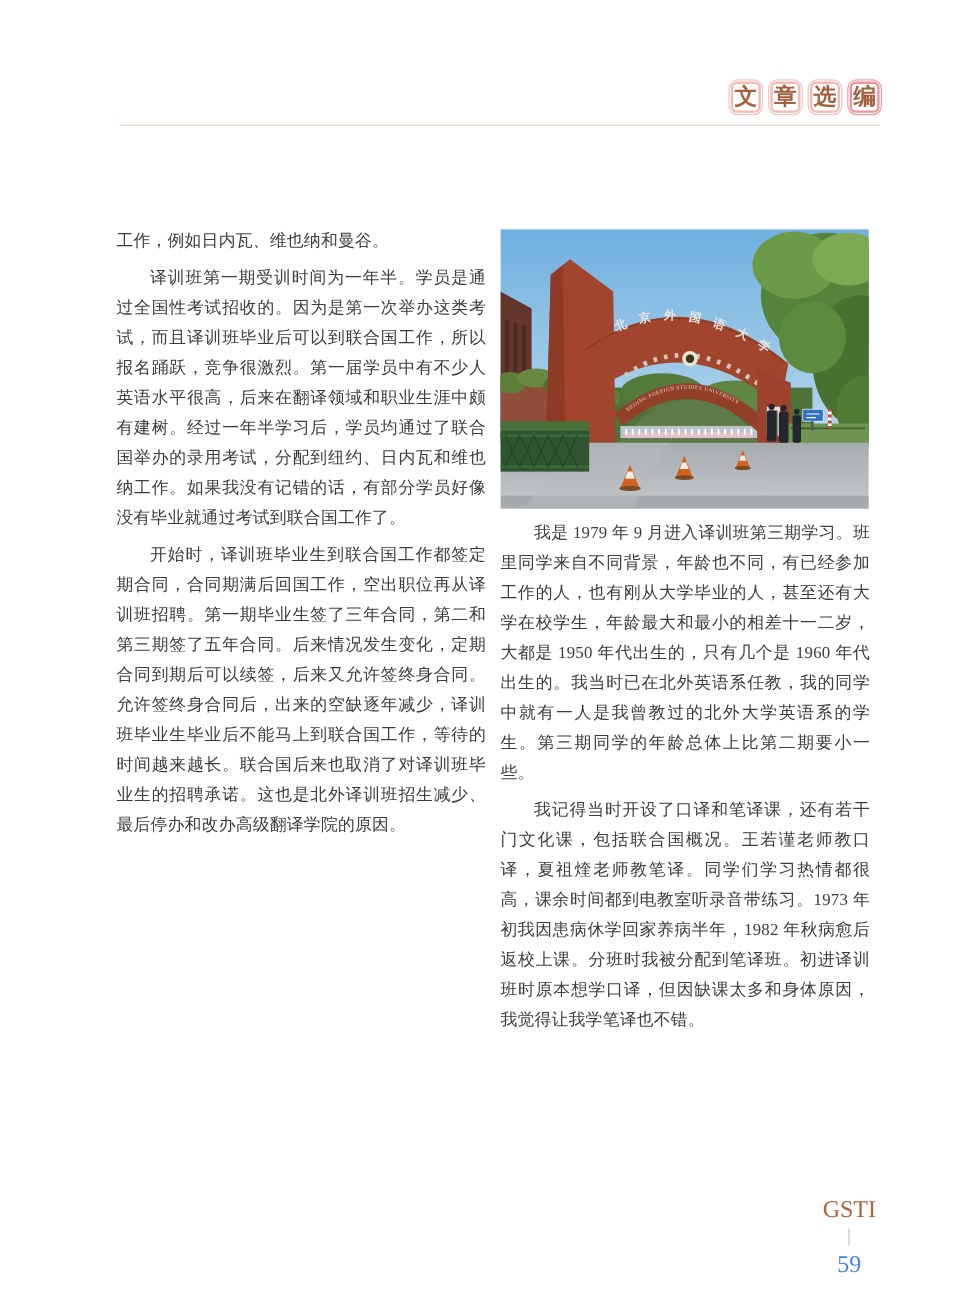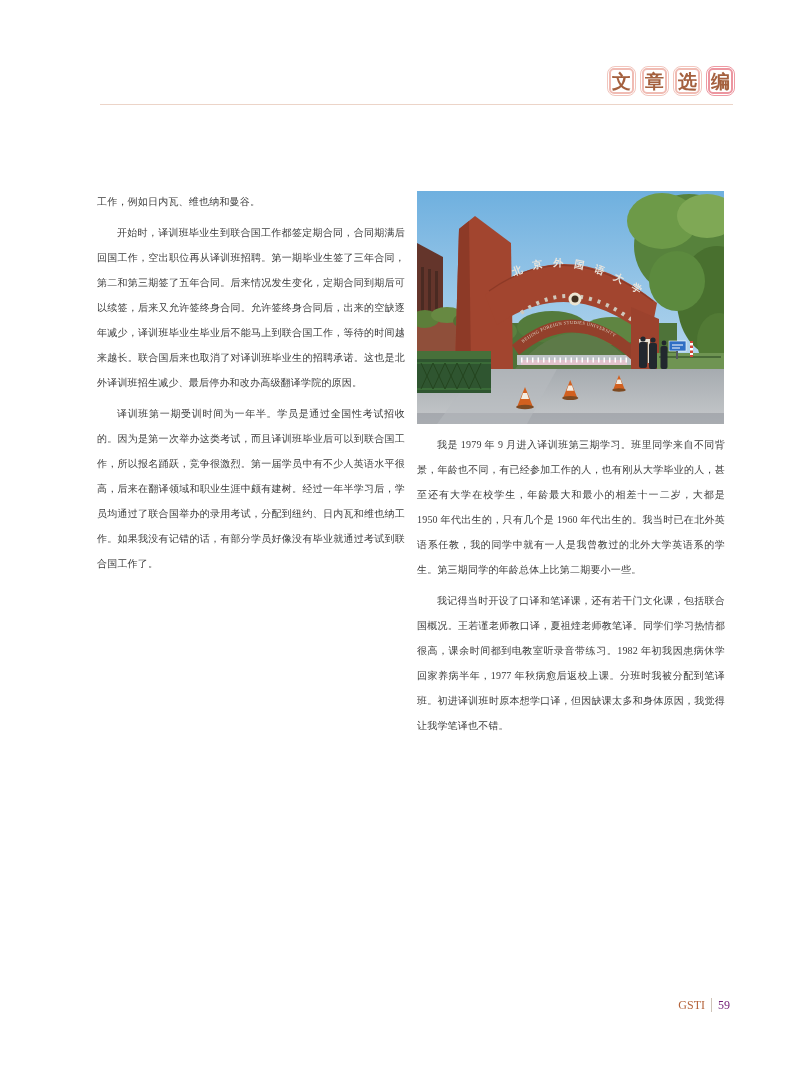--- a/index.html
+++ b/index.html
@@ -28,36 +28,36 @@
   .header-rule{
     position:absolute;top:104px;left:100px;width:633px;height:1px;
     background:#ecd4c8;
   }
   
   .col{position:absolute;width:308px;}
   .col-left{left:97px;top:189px;}
   .col-right{left:417px;top:191px;}
   p.body-text{
     margin:0 0 6px 0;
-    font-size:10px;line-height:25px;
+    font-size:14px;line-height:25px;
     text-align:justify;color:#3c3c3c;
     letter-spacing:0.2px;
   }
   p.body-text.indent{text-indent:2em;}
   
   .photo{display:block;width:307px;height:233px;margin:0 0 8px 0;}
   
   .footer{
     position:absolute;top:998px;right:64px;
     display:flex;align-items:center;gap:6px;
-    font-size:12px;line-height:1;
+    font-size:20px;line-height:1;flex-direction:column;
   }
   .footer .journal{color:#b5643c;}
   .footer .divider{width:1px;height:14px;background:#cfc3b8;}
-  .footer .pagenum{color:#701a75;}
+  .footer .pagenum{color:#3b82f6;}
 </style>
 </head>
 <body>
 
 <div class="header-boxes">
   <span class="hbox">
       <span class="inner">文</span>
     </span>
   <span class="hbox">
       <span class="inner">章</span>
@@ -66,22 +66,22 @@
       <span class="inner">选</span>
     </span>
   <span class="hbox accent">
       <span class="inner">编</span>
     </span>
 </div>
 <div class="header-rule"></div>
 
 <div class="col col-left">
   <p class="body-text">工作，例如日内瓦、维也纳和曼谷。</p>
+  <p class="body-text indent">译训班第一期受训时间为一年半。学员是通过全国性考试招收的。因为是第一次举办这类考试，而且译训班毕业后可以到联合国工作，所以报名踊跃，竞争很激烈。第一届学员中有不少人英语水平很高，后来在翻译领域和职业生涯中颇有建树。经过一年半学习后，学员均通过了联合国举办的录用考试，分配到纽约、日内瓦和维也纳工作。如果我没有记错的话，有部分学员好像没有毕业就通过考试到联合国工作了。</p>
   <p class="body-text indent">开始时，译训班毕业生到联合国工作都签定期合同，合同期满后回国工作，空出职位再从译训班招聘。第一期毕业生签了三年合同，第二和第三期签了五年合同。后来情况发生变化，定期合同到期后可以续签，后来又允许签终身合同。允许签终身合同后，出来的空缺逐年减少，译训班毕业生毕业后不能马上到联合国工作，等待的时间越来越长。联合国后来也取消了对译训班毕业生的招聘承诺。这也是北外译训班招生减少、最后停办和改办高级翻译学院的原因。</p>
-  <p class="body-text indent">译训班第一期受训时间为一年半。学员是通过全国性考试招收的。因为是第一次举办这类考试，而且译训班毕业后可以到联合国工作，所以报名踊跃，竞争很激烈。第一届学员中有不少人英语水平很高，后来在翻译领域和职业生涯中颇有建树。经过一年半学习后，学员均通过了联合国举办的录用考试，分配到纽约、日内瓦和维也纳工作。如果我没有记错的话，有部分学员好像没有毕业就通过考试到联合国工作了。</p>
 </div>
 
 <div class="col col-right">
 
   <svg class="photo" viewBox="0 0 307 233" xmlns="http://www.w3.org/2000/svg">
     <defs>
       <linearGradient id="sky" x1="0" y1="0" x2="0" y2="1">
         <stop offset="0" stop-color="#6fb0df"></stop>
         <stop offset="1" stop-color="#bcdaef"></stop>
       </linearGradient>
@@ -203,20 +203,20 @@
         </g>
       <g transform="translate(196,184) scale(0.75)">
           <polygon points="8,0 16,20 0,20" fill="#d2601f"></polygon>
           <polygon points="6,6 10,6 12,12 4,12" fill="#f3ece2"></polygon>
           <ellipse cx="8" cy="20" rx="9" ry="2.2" fill="#7d4a22"></ellipse>
         </g>
     </g>
   </svg>
 
   <p class="body-text indent">我是 1979 年 9 月进入译训班第三期学习。班里同学来自不同背景，年龄也不同，有已经参加工作的人，也有刚从大学毕业的人，甚至还有大学在校学生，年龄最大和最小的相差十一二岁，大都是 1950 年代出生的，只有几个是 1960 年代出生的。我当时已在北外英语系任教，我的同学中就有一人是我曾教过的北外大学英语系的学生。第三期同学的年龄总体上比第二期要小一些。</p>
-  <p class="body-text indent">我记得当时开设了口译和笔译课，还有若干门文化课，包括联合国概况。王若谨老师教口译，夏祖煃老师教笔译。同学们学习热情都很高，课余时间都到电教室听录音带练习。1982 年初我因患病休学回家养病半年，1977 年秋病愈后返校上课。分班时我被分配到笔译班。初进译训班时原本想学口译，但因缺课太多和身体原因，我觉得让我学笔译也不错。</p>
+  <p class="body-text indent">我记得当时开设了口译和笔译课，还有若干门文化课，包括联合国概况。王若谨老师教口译，夏祖煃老师教笔译。同学们学习热情都很高，课余时间都到电教室听录音带练习。1973 年初我因患病休学回家养病半年，1982 年秋病愈后返校上课。分班时我被分配到笔译班。初进译训班时原本想学口译，但因缺课太多和身体原因，我觉得让我学笔译也不错。</p>
 </div>
 
 <div class="footer">
   <span class="journal">GSTI</span>
   <span class="divider"></span>
   <span class="pagenum">59</span>
 </div>
 
 </body></html>

